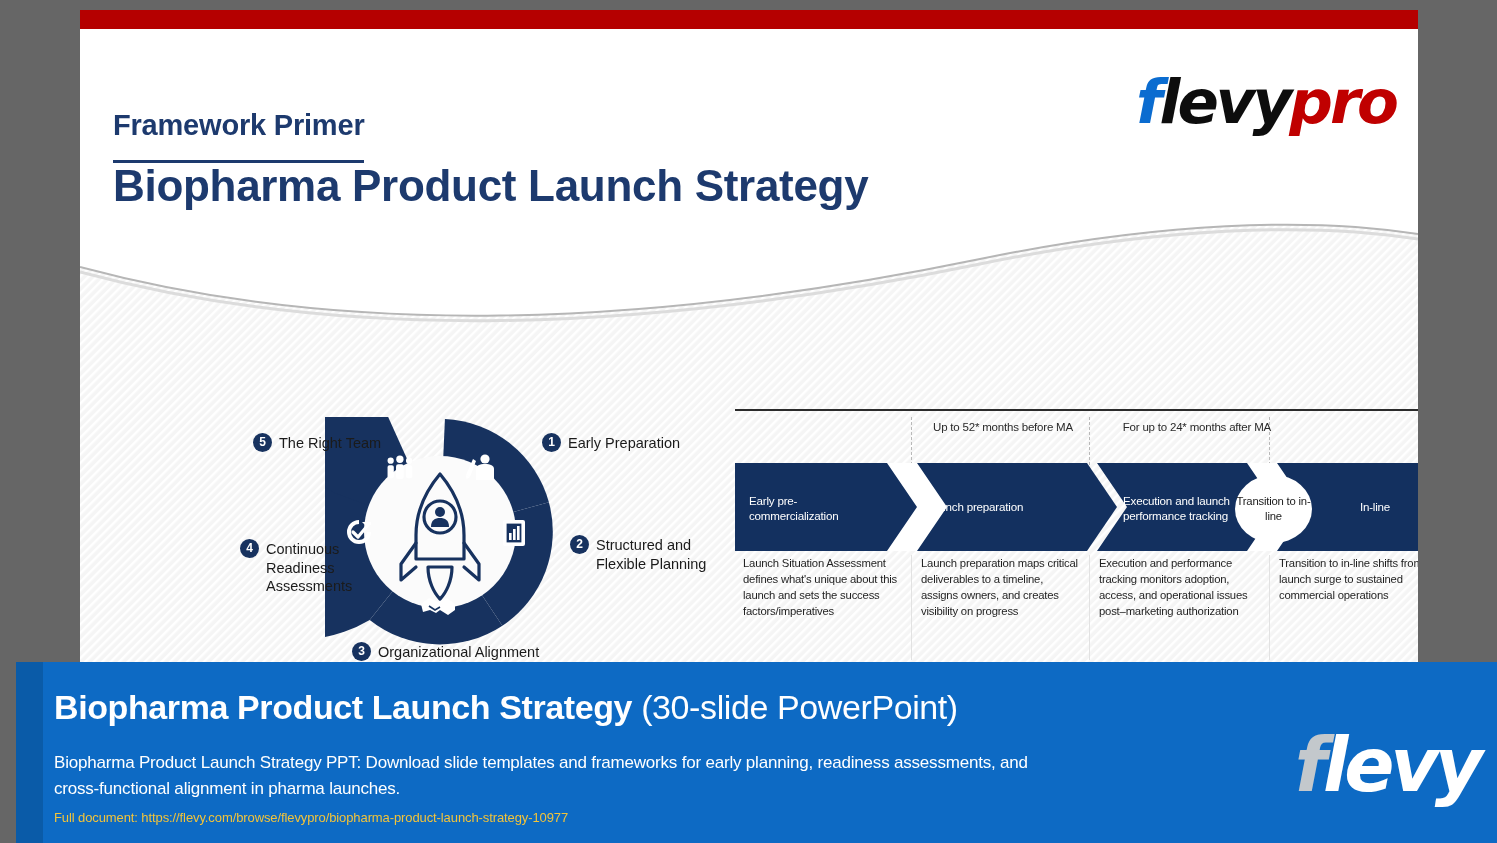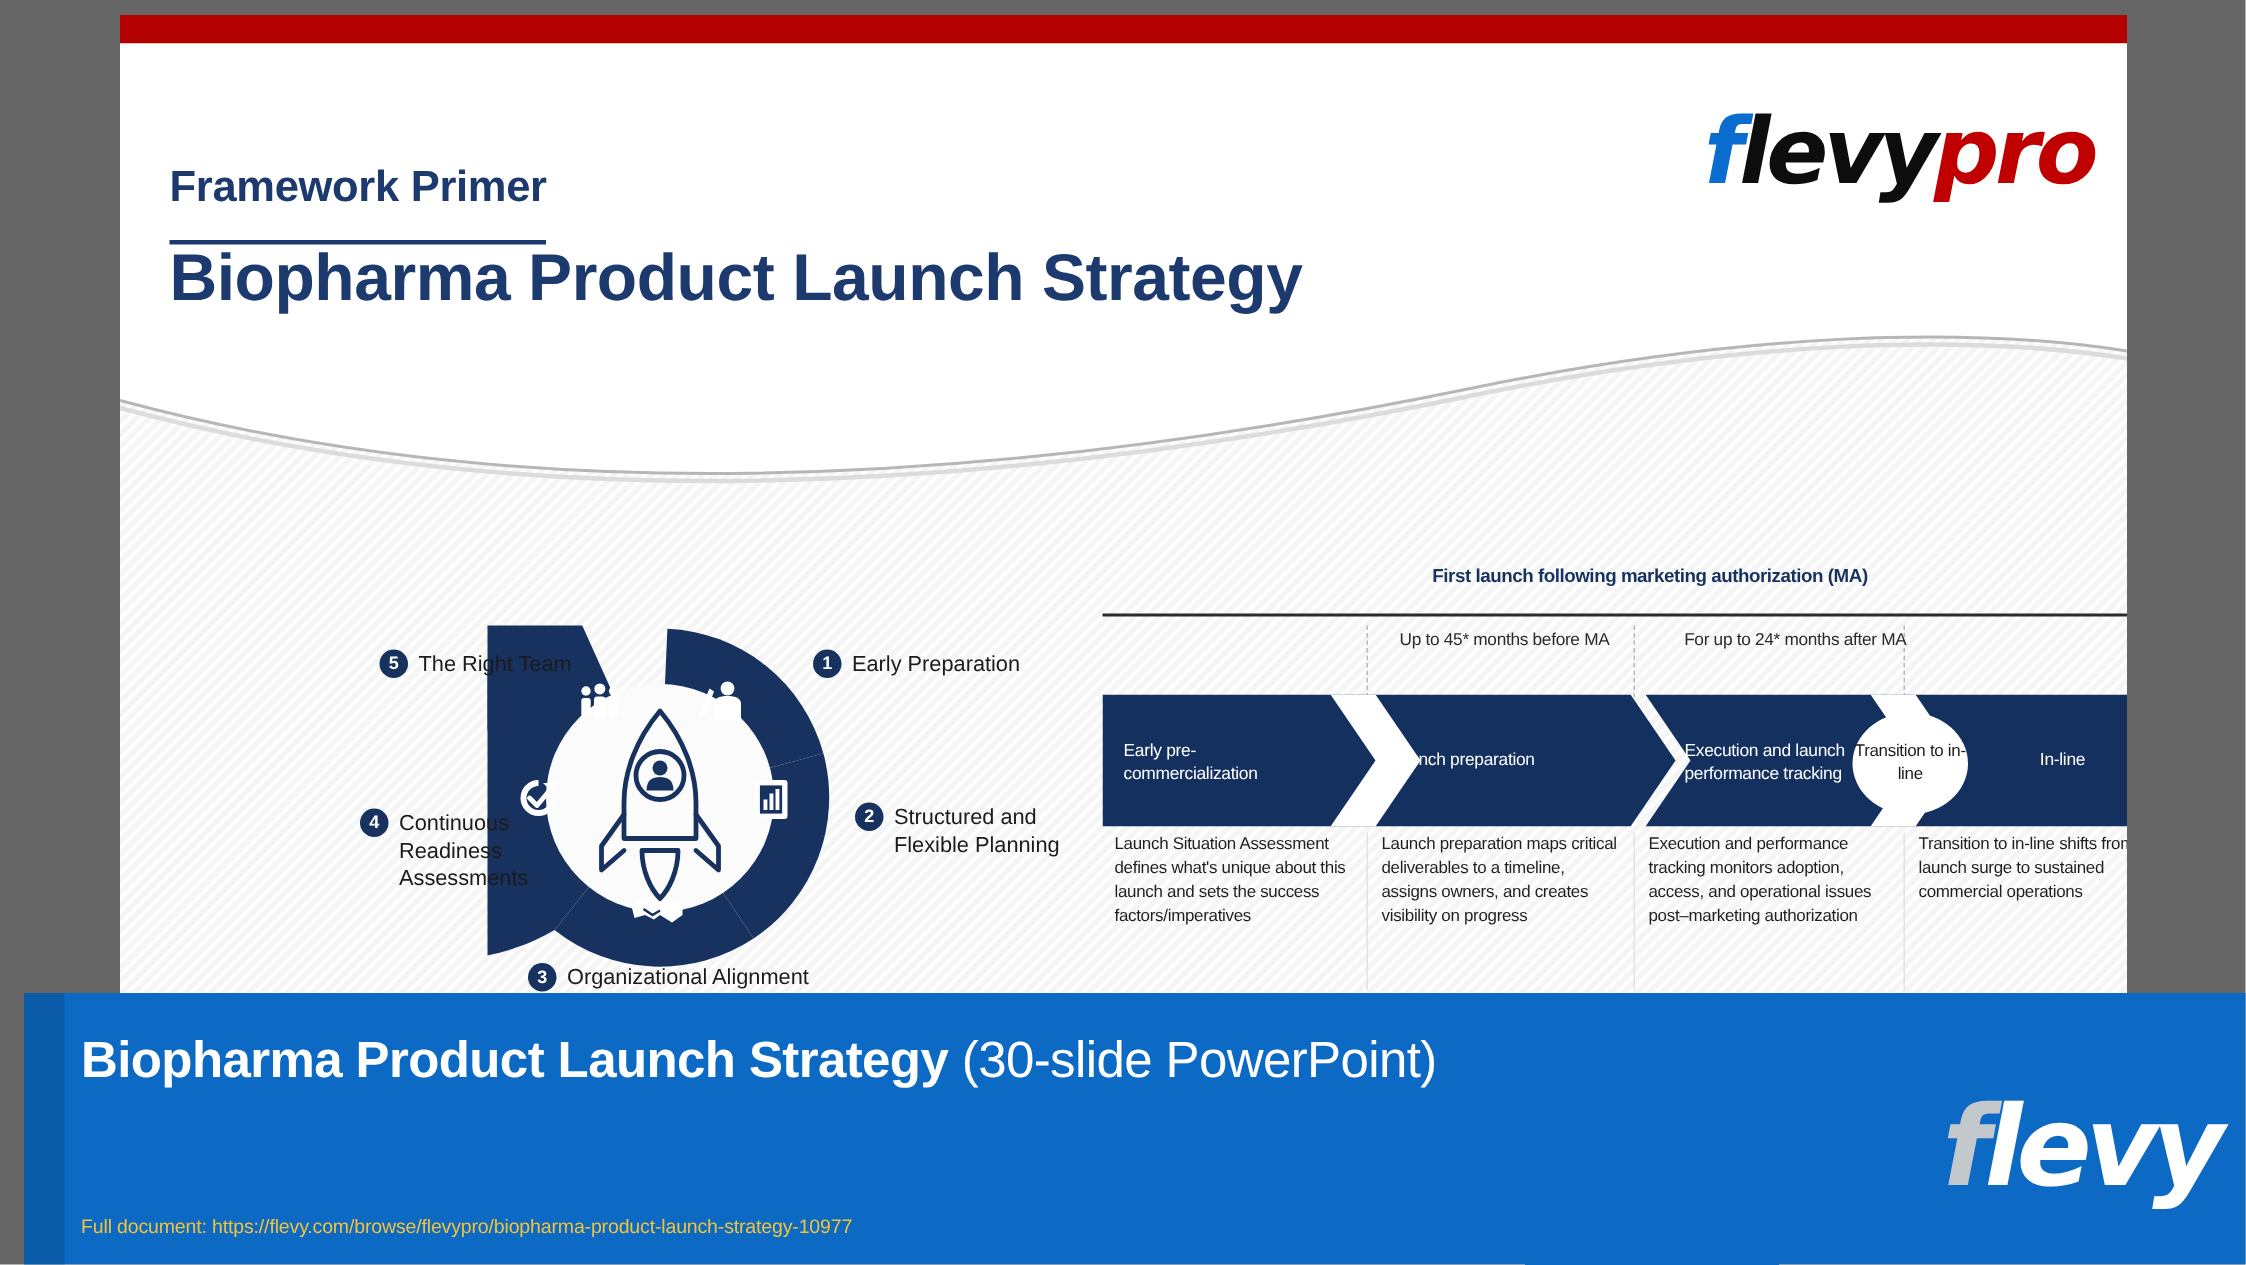--- a/index.html
+++ b/index.html
@@ -275,28 +275,27 @@
 Assessments</span>
         </div>
         <div class="donut-label dl-5">
           <span class="num-badge">5</span>
           <span class="dl-txt">The Right Team</span>
         </div>
       </div>
 
       <div class="tl">
 
-        <div class="tl-title">First launch following marketing authorization (MA)</div>
         <div class="tl-rule"></div>
 
         <div class="tl-dash td-1"></div>
         <div class="tl-dash td-2"></div>
         <div class="tl-dash td-3"></div>
 
-        <div class="tl-period tp-1">Up to 45* months before MA</div>
+        <div class="tl-period tp-1">Up to 52* months before MA</div>
         <div class="tl-period tp-2">For up to 24* months after MA</div>
 
         <svg class="chev-svg" viewBox="0 0 730 88" preserveAspectRatio="none">
 
           <path d="M0,0 L352,0 L382,44 L352,88 L0,88 Z" fill="#13305f"></path>
 
           <path d="M362,0 L700,0 L730,44 L700,88 L362,88 L392,44 Z" fill="#13305f"></path>
 
           <path d="M152,0 L182,0 L212,44 L182,88 L152,88 L182,44 Z" fill="#ffffff"></path>
 
@@ -321,20 +320,21 @@
       </div>
 
     </div>
   </div>
 
   <div class="banner">
     <div class="banner-edge"></div>
     <div class="banner-title">
       <span class="bt-bold">Biopharma Product Launch Strategy</span><span class="bt-reg"> (30-slide PowerPoint)</span>
     </div>
+    <div class="banner-desc">Biopharma Product Launch Strategy PPT: Download slide templates and frameworks for early planning, readiness assessments, and cross-functional alignment in pharma launches.</div>
     <div class="banner-link">Full document: https://flevy.com/browse/flevypro/biopharma-product-launch-strategy-10977</div>
   </div>
 
   <div class="flevy-logo">
     <span class="fl-f">f</span><span class="fl-levy">levy</span>
   </div>
 
 </div>
 
 </body></html>

